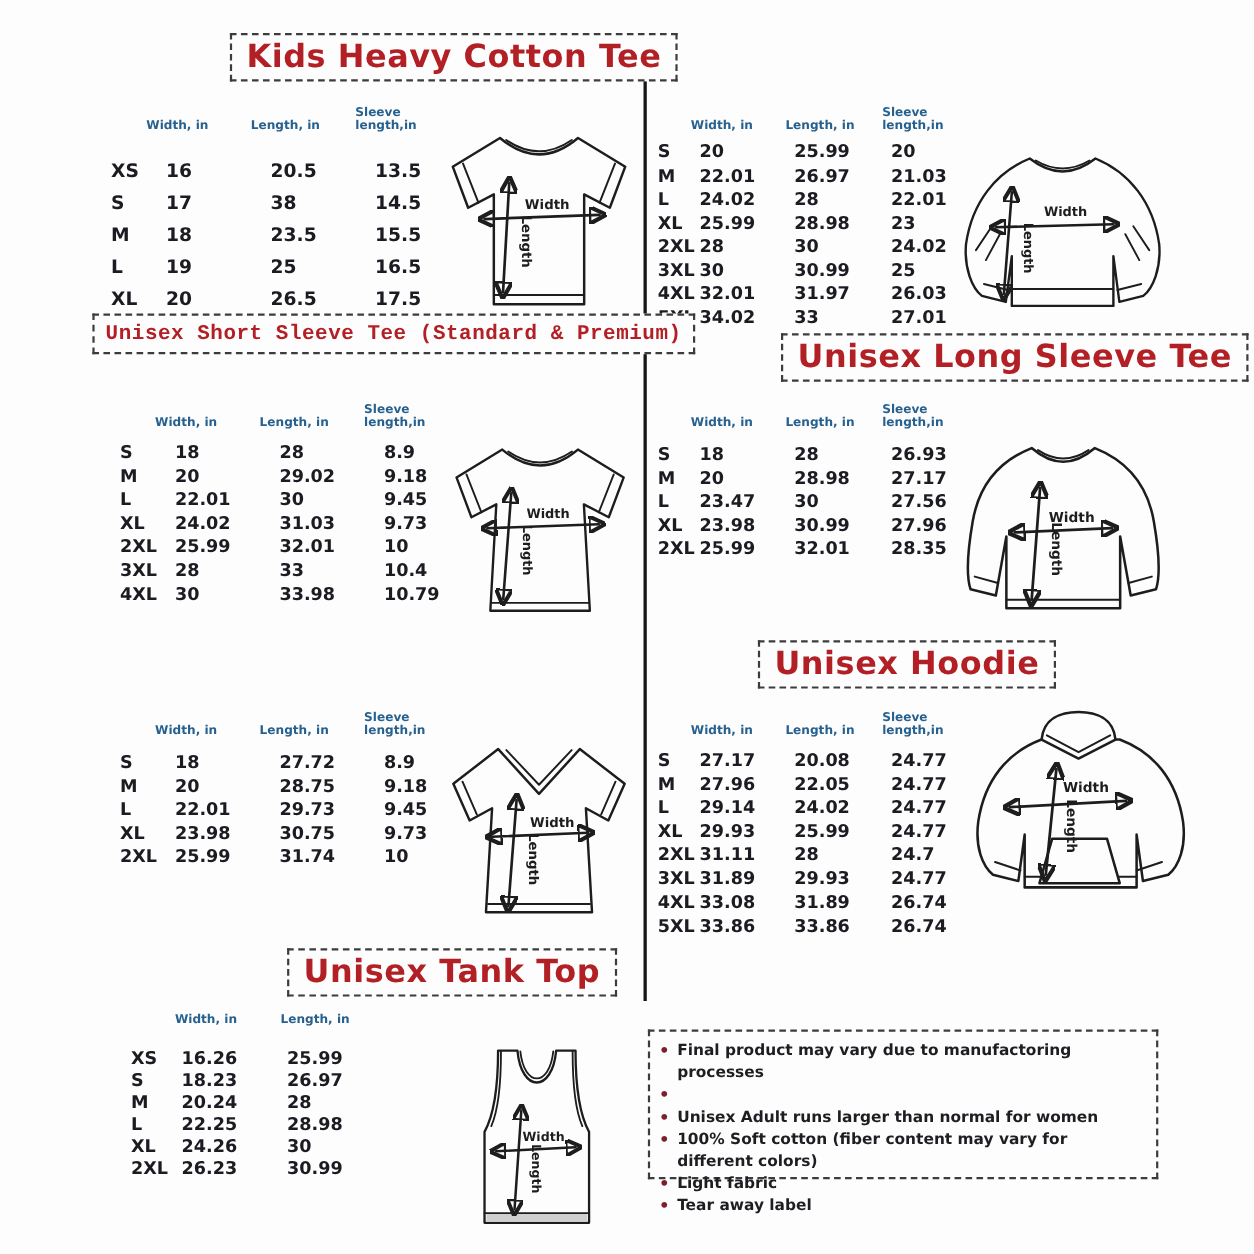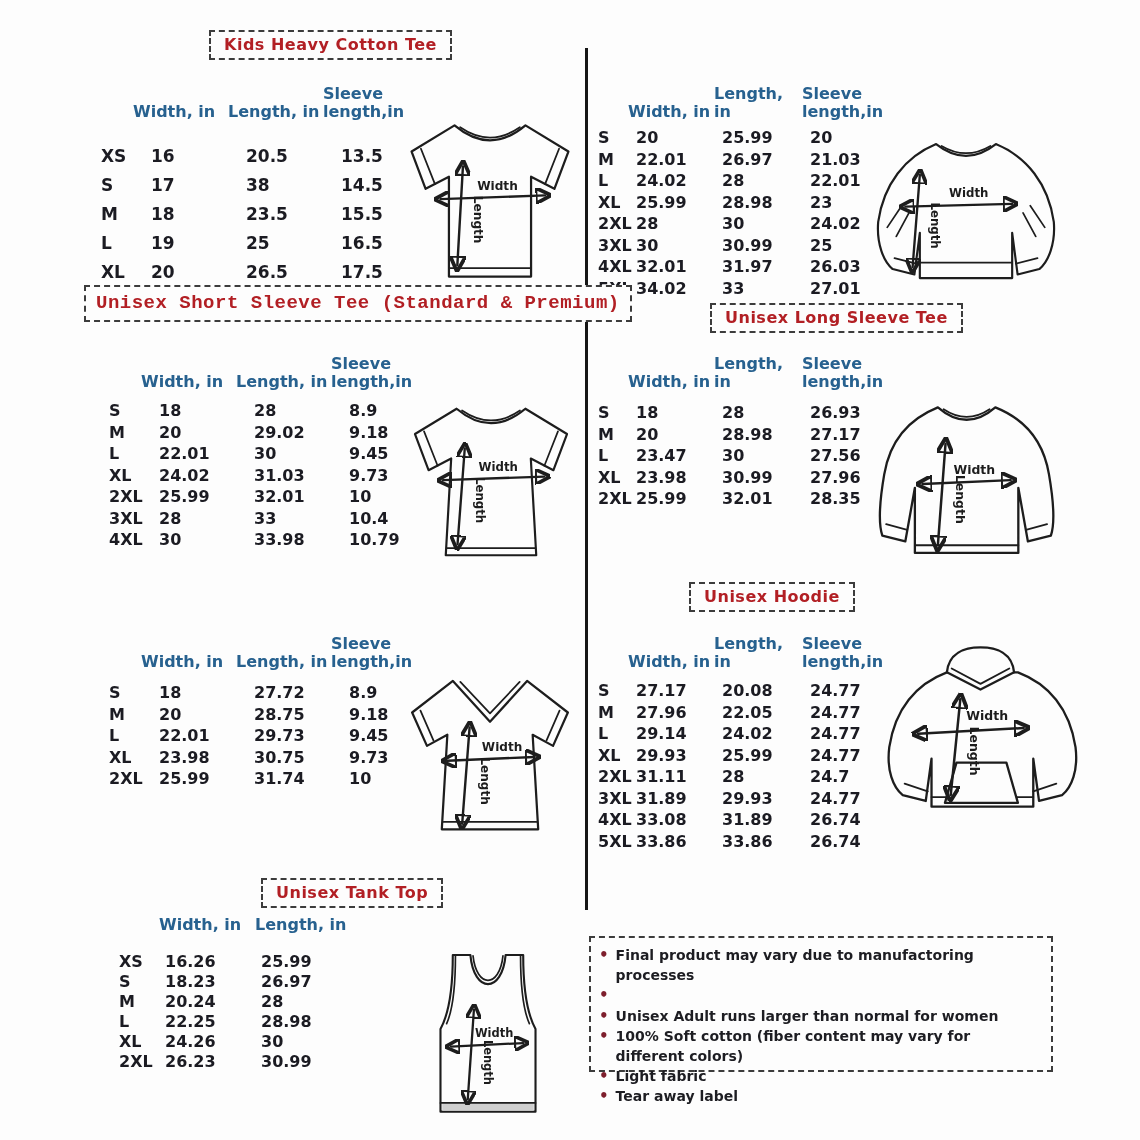--- a/index.html
+++ b/index.html
@@ -6,34 +6,34 @@
   .page{
     position:relative;width:1140px;height:1140px;background:#fdfdfd;
     font-family:"DejaVu Sans", sans-serif;color:#1b1b22;overflow:hidden;
   }
   
   .divider{position:absolute;left:585px;top:48px;width:3px;height:862px;background:#161616;}
 
   
   .title{
     position:absolute;border:2px dashed #3c3c3c;background:#fdfdfd;
-    color:#b21f24;font-weight:bold;font-size:16px;line-height:1.1;
+    color:#b21f24;font-weight:bold;font-size:29px;line-height:1.1;
     padding:4px 13px;white-space:nowrap;letter-spacing:.5px;
   }
   .title.small{font-size:19px;padding:6px 10px;}
 
   
   .table{position:absolute;}
   .thead,.trow{display:grid;grid-template-columns:48px 95px 95px 86px;}
   .right-tbl .thead,.right-tbl .trow{grid-template-columns:34px 86px 88px 86px;}
   .cols2 .thead,.cols2 .trow{grid-template-columns:54px 96px 110px;}
   .thead{height:46px;align-items:end;}
   .cols2 .thead{height:26px;}
   .th{
-    color:#27618f;font-weight:bold;font-size:16px;line-height:1.08;
+    color:#27618f;font-weight:bold;font-size:11px;line-height:1.08;
     text-align:left;margin-left:-10px;
   }
   .right-tbl .th{margin-left:-2px;}
   .cols2 .th{margin-left:2px;}
   .trow{height:21.5px;align-items:center;}
   .roomy .trow{height:29px;}
   .tight .trow{height:20px;}
   .td{font-weight:bold;font-size:16px;padding-left:8px;}
   .roomy .td{font-size:17px;}
   .td.size{padding-left:6px;}
@@ -473,21 +473,21 @@
         <path class="thin" d="M34 148 L58 156 M192 148 L168 156"></path>
       </g>
       <path class="fillw" d="M88 126 L140 126 L152 168 L76 168 Z"></path>
       <path class="arrow" d="M48 96 L158 90" marker-start="url(#ah6)" marker-end="url(#ah6)"></path>
       <path class="arrow" d="M92 60 L82 160" marker-start="url(#ah6)" marker-end="url(#ah6)"></path>
       <text x="120" y="82" text-anchor="middle">Width</text>
       <text x="102" y="114" text-anchor="middle" transform="rotate(90 102 114)">Length</text>
     </svg>
   </div>
 
-  <div class="title" style="left:261px;top:862px;margin-top:16px;">Unisex Tank Top</div>
+  <div class="title" style="left:261px;top:862px;">Unisex Tank Top</div>
   <div class="table cols2 tight" style="left:103px;top:907px;">
     <div class="thead">
         <span class="th lead"></span>
         <span class="th">Width, in</span>
         <span class="th">Length, in</span>
       </div>
     <div class="tbody" style="margin-top:18px;">
         <div class="trow">
           <span class="td size">XS</span>
           <span class="td">16.26</span>

